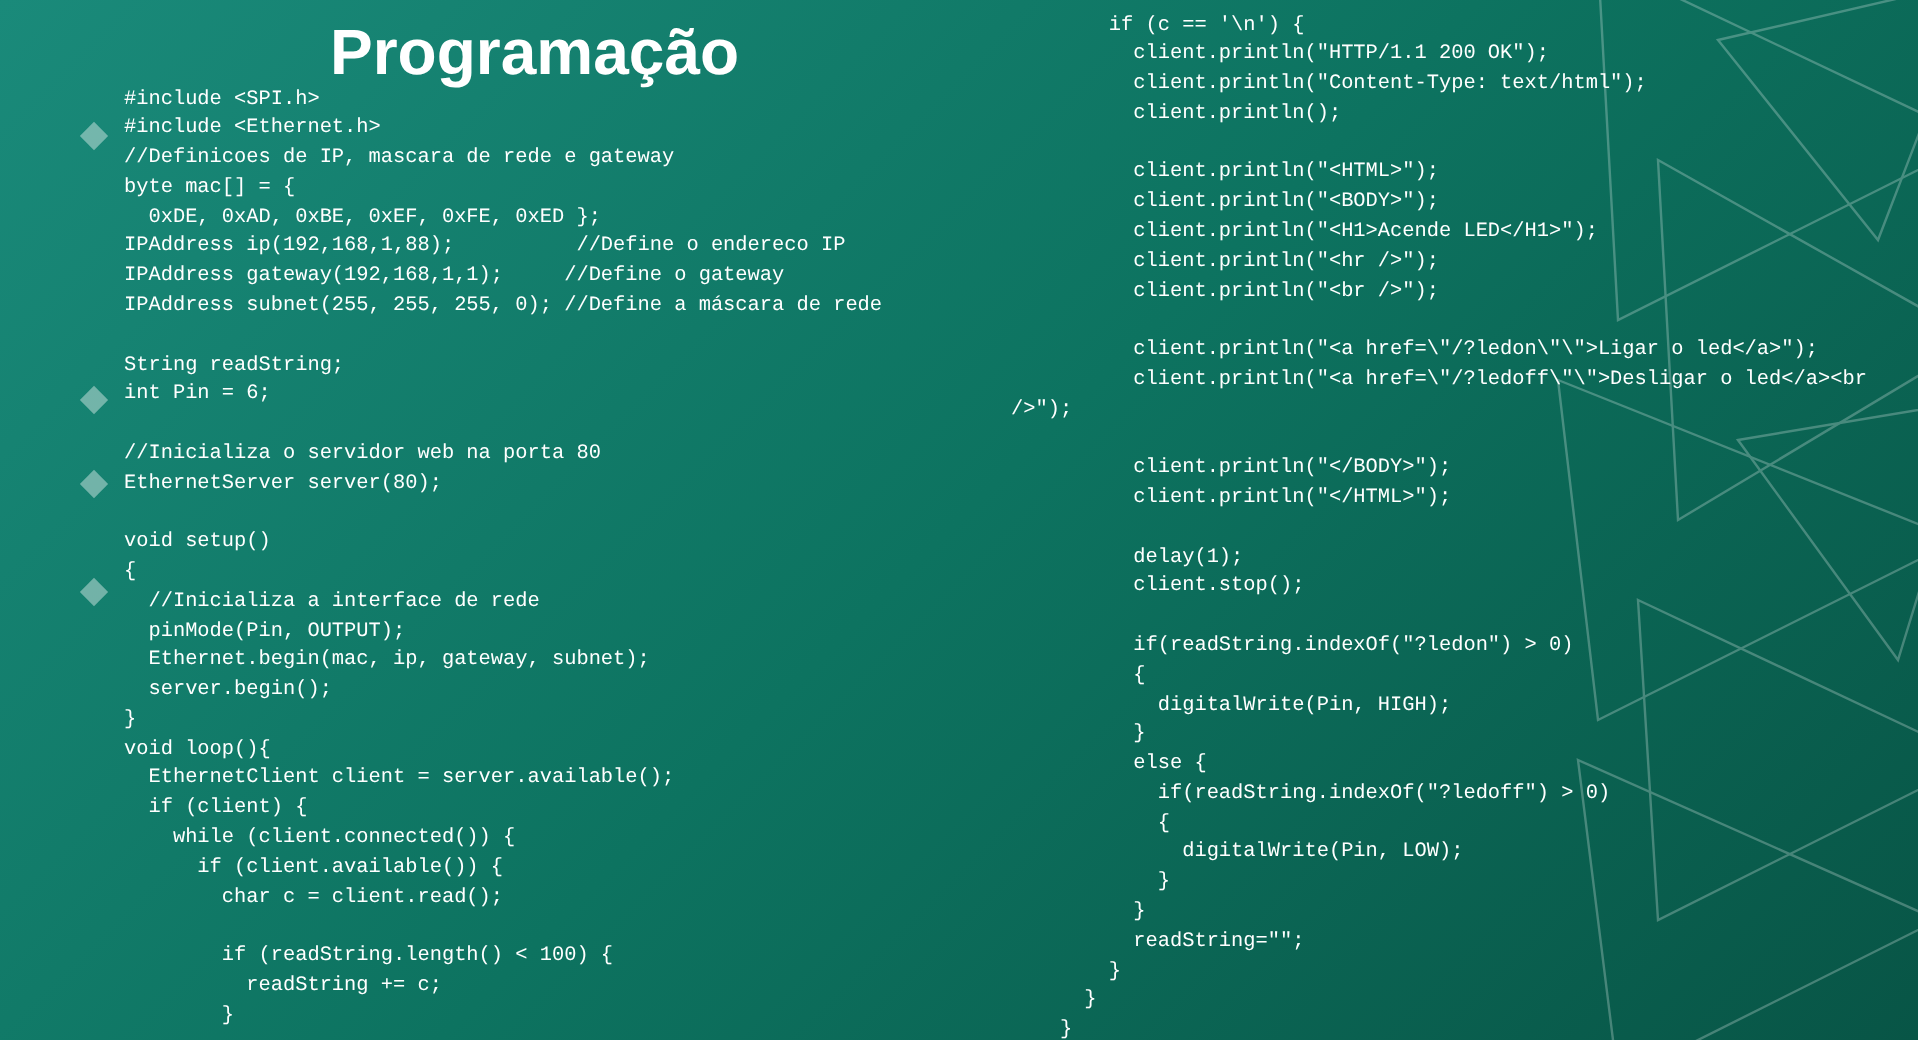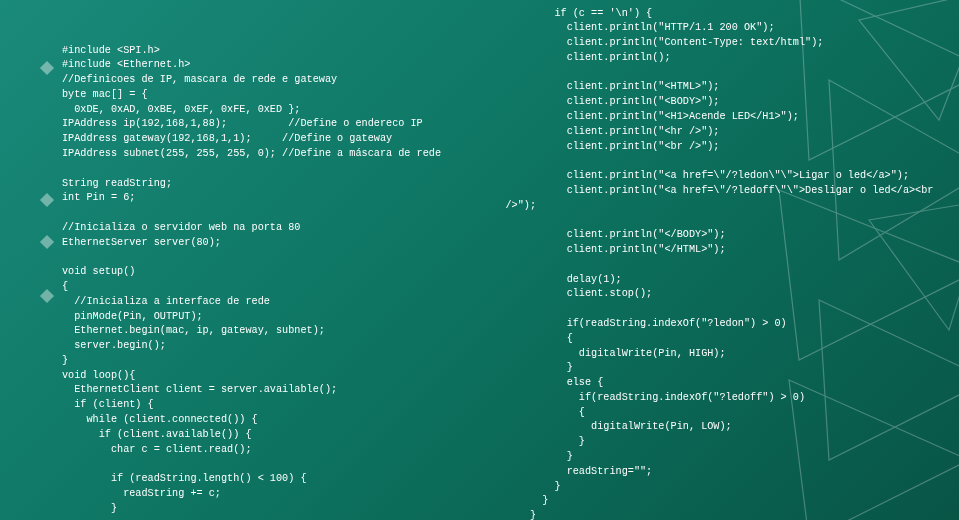--- a/index.html
+++ b/index.html
@@ -71,20 +71,21 @@
       <polygon points="80,340 250,420 90,500"></polygon>
       <polygon points="50,420 230,500 70,580"></polygon>
       <polygon points="120,60 250,30 200,160"></polygon>
       <polygon points="130,260 250,240 210,370"></polygon>
     </g>
   </svg>
 </div>
 
 <div class="slide">
 
+  <div class="title">Programação</div>
 
   <div class="bullet" style="top:63px;"></div>
   <div class="bullet" style="top:195px;"></div>
   <div class="bullet" style="top:237px;"></div>
   <div class="bullet" style="top:291px;"></div>
 
   <div class="cols">
     <div class="col">#include &lt;SPI.h&gt;
 #include &lt;Ethernet.h&gt;
 //Definicoes de IP, mascara de rede e gateway

